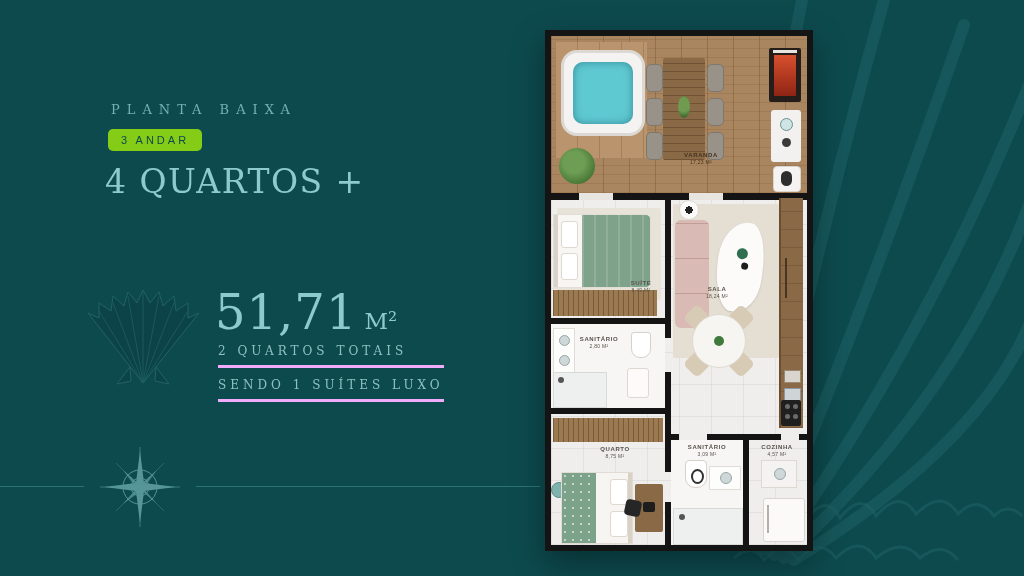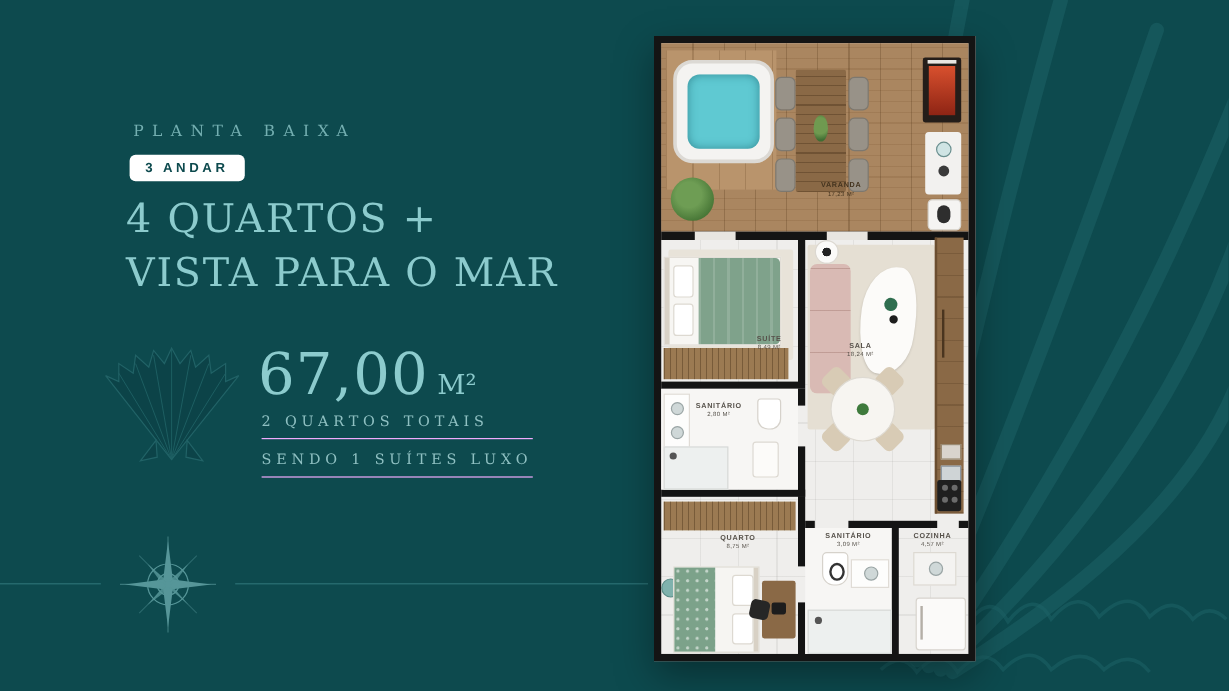--- a/index.html
+++ b/index.html
@@ -2,29 +2,29 @@
 <html><head>
 <meta charset="utf-8">
 <style>
   html,body{margin:0;padding:0;background:#0d4a4e;}
   .stage{position:relative;width:1024px;height:576px;background:#0d4a4e;overflow:hidden;
          font-family:"DejaVu Serif",serif;}
   .abs{position:absolute;}
 
   
   .eyebrow{left:111px;top:90px;font-size:13px;letter-spacing:7px;color:#74afb1;margin-top:12px;}
-  .badge{left:108px;top:129px;background:#ffffff;color:#0d4a4e;border-radius:5px;
-         padding:5px 13px;font-family:"Liberation Sans",sans-serif;font-weight:bold;
+  .badge{left:108px;top:129px;background:#84cc16;color:#0d4a4e;border-radius:5px;
+         padding:5px 13px;font-family:"Liberation Sans",sans-serif;font-weight:normal;
          font-size:11px;letter-spacing:3px;}
   .title{left:105px;top:160px;font-size:33px;line-height:1.35;letter-spacing:1.5px;color:#8ccbcd;}
   .area-row{left:215px;top:284px;color:#8ccbcd;white-space:nowrap;}
   .area-value{font-size:48px;letter-spacing:1px;}
   .area-unit{font-size:23px;margin-left:7px;}
   .detail{left:218px;top:344px;color:#8fc0c2;font-size:12px;letter-spacing:4px;}
-  .detail .u{display:block;min-width:212px;border-bottom:1px solid #f0abfc;
+  .detail .u{display:block;min-width:212px;border-bottom:3px solid #f0abfc;
              padding-bottom:7px;margin-bottom:10px;white-space:nowrap;}
   .hline{top:486px;height:1px;background:#2c7276;}
 
   
   .plan{left:545px;top:30px;width:268px;height:521px;background:#efeeec;
         border:6px solid #141414;box-sizing:border-box;
         box-shadow:0 12px 30px rgba(0,0,0,.35);
         background-image:
           repeating-linear-gradient(0deg, rgba(110,110,105,.10) 0 1px, transparent 1px 32px),
           repeating-linear-gradient(90deg, rgba(110,110,105,.10) 0 1px, transparent 1px 32px);}
@@ -61,39 +61,38 @@
     <g fill="none" stroke="#1f6468" stroke-width="3" opacity="0.5">
       <path d="M0,520 q15,-18 24,2 q16,-24 28,0 q18,-26 30,-2 q20,-28 34,-2 q22,-28 36,-2 q24,-28 40,-2 q26,-26 42,0 q20,-20 36,2 q14,-14 28,0"></path>
       <path d="M10,558 q18,-16 30,2 q20,-22 34,0 q22,-24 38,-2 q24,-24 40,0 q26,-22 44,0 q22,-18 38,2"></path>
     </g>
   </svg>
 
   <div class="abs eyebrow">PLANTA BAIXA</div>
   <div class="abs badge">3 ANDAR</div>
   <div class="abs title">
     <div>4 QUARTOS +</div>
-    <div>VISTA PARA O MAR</div>
   </div>
 
   <svg class="abs" style="left:86px;top:281px;" width="120" height="110" viewBox="0 0 120 110" opacity="0.92">
     <path fill="#0c4348" stroke="#236569" stroke-width="1" d="M57,102 L2,32 L13,37 L13,22 L25,30 L27,15 L38,25 L42,11 L51,22 L57,9 L64,22 L73,11 L77,25 L88,15 L90,30 L102,22 L102,37 L113,32 Z"></path>
     <g stroke="#236569" stroke-width="0.8" opacity="0.9">
       <path d="M57,102 L13,30"></path>
         <path d="M57,102 L27,22"></path>
         <path d="M57,102 L42,15"></path>
       <path d="M57,102 L57,10"></path>
         <path d="M57,102 L73,15"></path>
         <path d="M57,102 L88,22"></path>
       <path d="M57,102 L102,30"></path>
     </g>
     <path fill="#0c4348" stroke="#236569" stroke-width="1" d="M44,86 L31,103 L45,100 Z M70,86 L83,103 L69,100 Z"></path>
   </svg>
 
   <div class="abs area-row">
-    <span class="area-value">67,00</span><span class="area-unit">M²</span>
+    <span class="area-value">51,71</span><span class="area-unit">M²</span>
   </div>
   <div class="abs detail">
     <span class="u">2 QUARTOS TOTAIS</span>
     <span class="u">SENDO 1 SUÍTES LUXO</span>
   </div>
 
   <div class="abs hline" style="left:0;width:84px;"></div>
   <div class="abs hline" style="left:196px;width:344px;"></div>
   <svg class="abs" style="left:98px;top:445px;" width="84" height="84" viewBox="0 0 84 84" opacity="0.75">
     <g stroke="#6fb0b2" fill="none" stroke-width="1">

